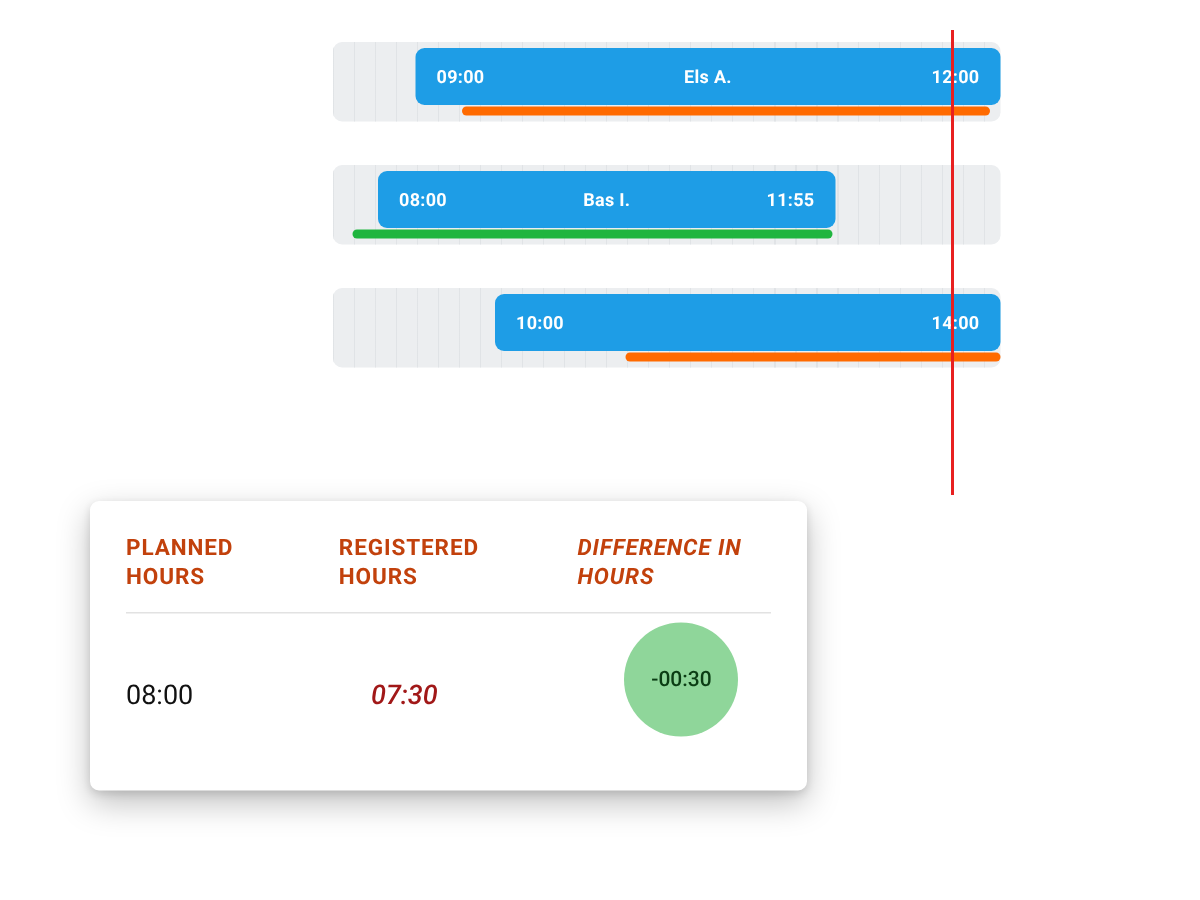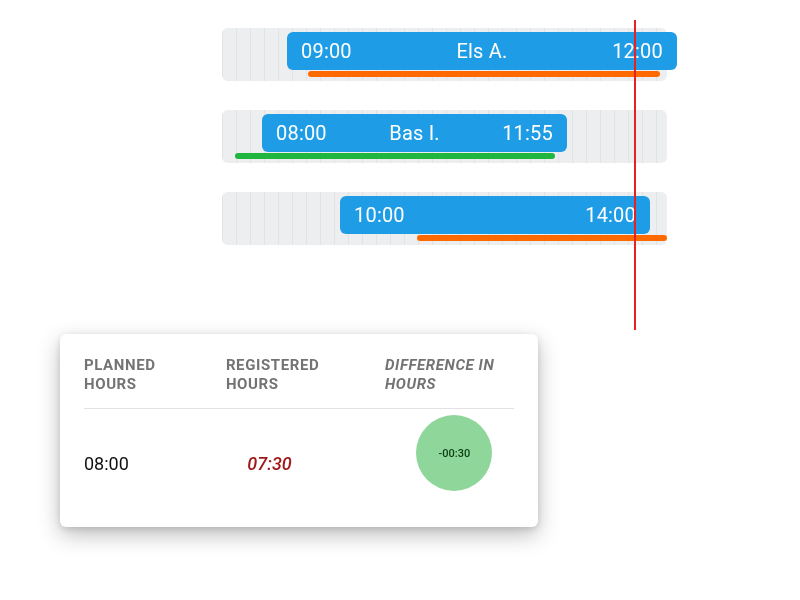--- a/index.html
+++ b/index.html
@@ -35,29 +35,28 @@
     opacity: 0.9;
   }
 
   .shift-bar {
     position: absolute;
     top: 4px;
     height: 38px;
     background: #1e9de6;
     border-radius: 6px;
     color: #fff;
-    font-size: 20px;
-    font-weight: 400;
+    font-size: 12px;
+    font-weight: 700;
     display: flex;
     align-items: center;
     justify-content: space-between;
     padding: 0 14px;
     white-space: nowrap;
     letter-spacing: 0.2px;
-    margin-left: 10px;
   }
 
   .shift-bar .name { margin: 0 14px; }
 
   .under-bar {
     position: absolute;
     bottom: 4px;
     height: 6px;
     border-radius: 3px;
   }
@@ -94,21 +93,21 @@
   .col {
     flex: 1 1 0;
     display: flex;
     flex-direction: column;
   }
   .col:nth-child(1){ flex-basis: 33%; }
   .col:nth-child(2){ flex-basis: 37%; }
   .col:nth-child(3){ flex-basis: 30%; font-style: italic; }
 
   .col-header {
-    color: #737373;
+    color: #c2410c;
     font-size: 15px;
     font-weight: 700;
     letter-spacing: 0.6px;
     line-height: 1.25;
     min-height: 40px;
   }
 
   .divider {
     height: 1px;
     background: #e2e2e2;
@@ -131,21 +130,21 @@
 
   .diff-badge {
     width: 76px;
     height: 76px;
     border-radius: 50%;
     background: #8fd69a;
     display: flex;
     align-items: center;
     justify-content: center;
     color: #0b3d14;
-    font-size: 11px;
+    font-size: 14px;
     font-weight: 500;
     margin-top: -20px;
   }
 </style>
 </head>
 <body>
 
 <div class="timeline-area">
 
   <div class="timeline-row">
@@ -160,21 +159,21 @@
   <div class="timeline-row">
     <div class="shift-bar" style="left: 30px; width: 305px;">
       <span>08:00</span>
       <span class="name">Bas I.</span>
       <span>11:55</span>
     </div>
     <div class="under-bar under-green" style="left: 13px; width: 320px;"></div>
   </div>
 
   <div class="timeline-row">
-    <div class="shift-bar" style="left: 108px; width: 310px;">
+    <div class="shift-bar" style="left: 108px; width: 337px;">
       <span>10:00</span>
       <span>14:00</span>
     </div>
     <div class="under-bar under-orange" style="left: 195px; width: 250px;"></div>
   </div>
 
 </div>
 
 <div class="now-line"></div>
 

